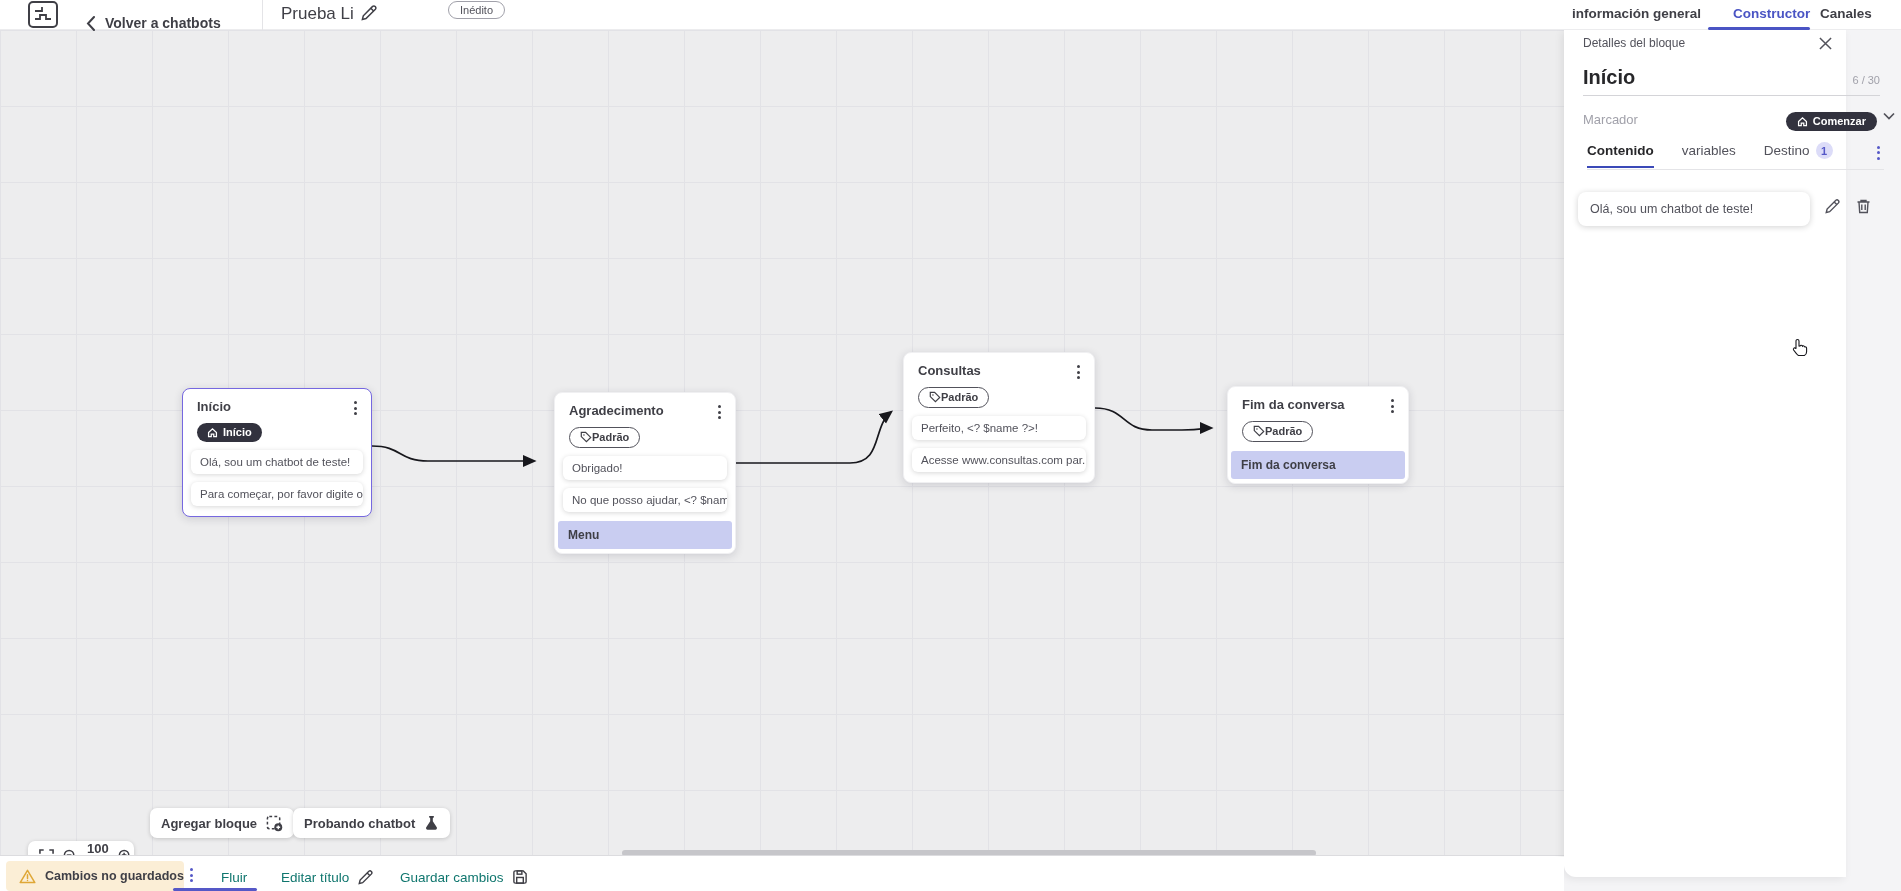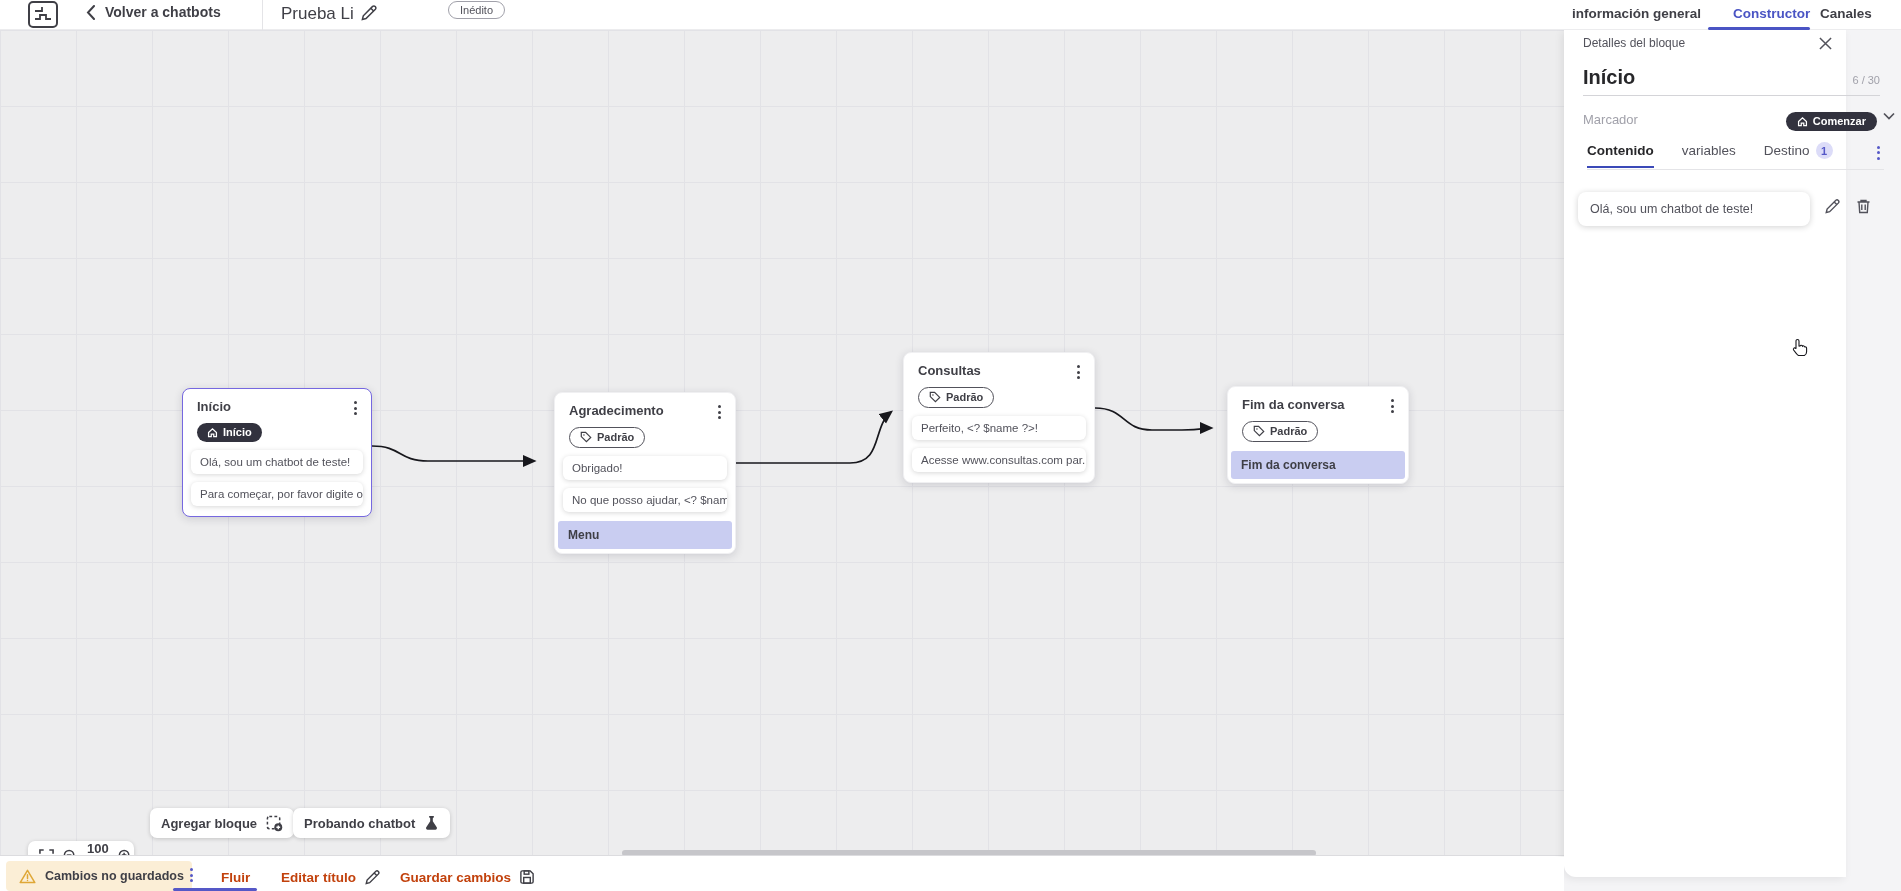--- a/index.html
+++ b/index.html
@@ -4,21 +4,21 @@
 <style>
   * { margin:0; padding:0; box-sizing:border-box; }
   html,body { width:1901px; height:891px; overflow:hidden; background:#fff;
     font-family:"Liberation Sans", sans-serif; color:#3f3f46; }
   .stage { position:relative; width:1901px; height:891px; }
 
   
   .topbar { position:absolute; left:0; top:0; width:1901px; height:30px; background:#fff;
     border-bottom:1px solid #ececee; z-index:30; }
   .logo { position:absolute; left:27px; top:1px; }
-  .back { position:absolute; left:86px; top:4px; display:flex; align-items:center; gap:10px; cursor:pointer; }
+  .back { position:absolute; left:86px; top:15px; display:flex; align-items:center; gap:10px; cursor:pointer; }
   .back-label { font-size:14px; font-weight:700; color:#3f3f46; }
   .tb-divider { position:absolute; left:262px; top:0; width:1px; height:30px; background:#e4e4e7; }
   .bot-title { position:absolute; left:281px; top:4px; font-size:17px; font-weight:500; color:#3f3f46; }
   .title-pencil { position:absolute; left:360px; top:4px; cursor:pointer; }
   .status-pill { position:absolute; left:448px; top:1px; border:1px solid #a1a1aa; border-radius:10px;
     padding:2px 11px; font-size:11px; color:#52525b; background:#fff; }
   .top-tab { position:absolute; top:6px; font-size:13.5px; font-weight:600; color:#3f3f46; cursor:pointer; }
   .top-tab.active { color:#4a54c4;margin-left:12px; }
   .top-tab-underline { position:absolute; left:1708px; top:27px; width:102px; height:3px; background:#4a54c4; border-radius:2px; }
 
@@ -33,40 +33,40 @@
   .node { position:absolute; background:#fff; border:1px solid #f0f0f2; border-radius:8px;
     box-shadow:0 2px 8px rgba(40,40,60,.16); padding:8px 8px 10px; }
   .node.selected { border:1.5px solid #7668e0; }
   .node-head { display:flex; justify-content:space-between; align-items:flex-start; padding:2px 2px 0 6px; }
   .node-title { font-size:13px; font-weight:700; color:#3f3f46; }
   .dots { display:inline-flex; flex-direction:column; gap:2.5px; padding:2px 4px; cursor:pointer; color:#3f3f46; }
   .dots i { width:3px; height:3px; border-radius:50%; background:currentColor; }
   .dots.purple { color:#5558c7; }
   .badge-dark { display:inline-flex; align-items:center; gap:5px; background:#32323e; color:#fff;
     border-radius:12px; padding:3px 10px 4px; font-size:11px; font-weight:700; margin:6px 0 0 6px; }
-  .badge-outline { display:inline-flex; align-items:center; gap:5px; border:1px solid #52525b; color:#3f3f46;
+  .badge-outline { display:inline-flex; align-items:center; border:1px solid #52525b; color:#3f3f46;
     border-radius:12px; padding:3px 10px 4px; font-size:11px; font-weight:600; margin:6px 0 0 6px; background:#fff; }
   .msg { background:#fff; border-radius:6px; box-shadow:0 1px 5px rgba(0,0,0,.16); font-size:11.5px;
     color:#52525b; padding:6px 9px; margin-top:8px; white-space:nowrap; overflow:hidden; }
   .action-row { background:#c9cdf1; border-radius:3px; font-weight:700; font-size:12px; color:#3f3f46;
     padding:7px 10px; margin:9px -5px -6px; }
 
   
   .tool-card { position:absolute; top:778px; height:30px; background:#fff; border-radius:7px;
     box-shadow:0 1px 4px rgba(0,0,0,.18); display:flex; align-items:center; gap:9px; padding:0 11px;
     font-size:13px; font-weight:600; color:#3f3f46; }
   .tool-card .icon-btn { display:flex; align-items:center; cursor:pointer; }
   .hscroll { position:absolute; left:622px; top:820px; width:694px; height:6px; background:#c6c6ca; border-radius:3px; }
 
   
   .bottombar { position:absolute; left:0; top:857px; width:1564px; height:34px; background:#fff; z-index:25; }
   .warn-chip { position:absolute; left:6px; bottom:0; height:30px; display:flex; align-items:center; gap:9px;
-    background:#fbeed6; border-radius:4px; padding:0 8px 0 13px; font-size:12.5px; font-weight:600; color:#3f3f46; }
+    background:#fbeed6; border-radius:4px; padding:0 0 0 13px; font-size:12.5px; font-weight:600; color:#3f3f46; }
   .bb-dots { position:absolute; left:186px; bottom:7px; }
-  .bb-item { position:absolute; bottom:6px; font-size:13.5px; font-weight:700; color:#c2410c; display:flex;
+  .bb-item { position:absolute; bottom:6px; font-size:13.5px; font-weight:400; color:#0f766e; display:flex;
     align-items:center; gap:8px; cursor:pointer; }
   .fluir-underline { position:absolute; left:173px; bottom:0; width:84px; height:3px; background:#5558c7; border-radius:2px; }
 
   
   .panel-col { position:absolute; left:1564px; top:30px; width:337px; height:861px; background:#f4f4f6; z-index:20; }
   .panel { position:absolute; left:0; top:0; width:282px; height:847px; background:#fff;
     border-radius:0 0 0 12px; box-shadow:-2px 2px 8px rgba(0,0,0,.08); }
   .panel-header { position:absolute; left:19px; top:6px; right:14px; display:flex;
     justify-content:space-between; align-items:center; }
   .panel-header-label { font-size:12px; color:#52525b; }

